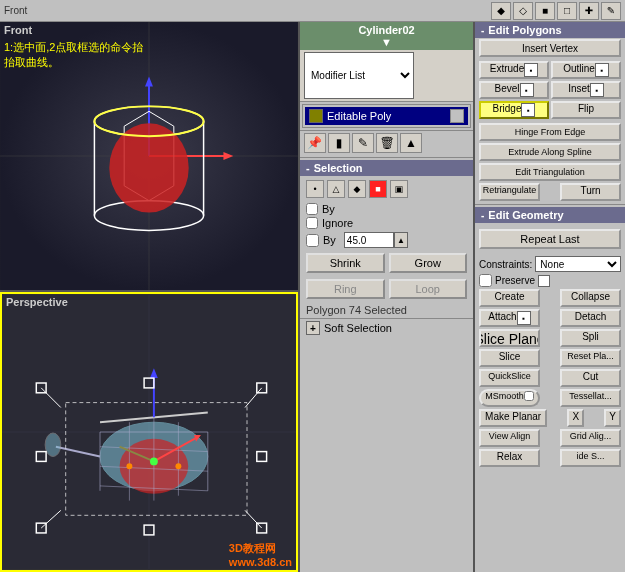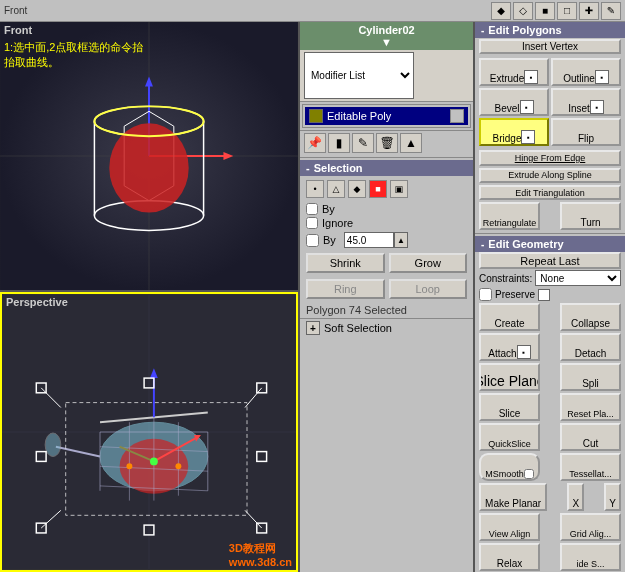--- a/index.html
+++ b/index.html
@@ -319,27 +319,27 @@
       font-size: 10px;
     }
 
     .right-btn-grid {
       display: grid;
       grid-template-columns: 1fr 1fr;
       gap: 2px;
       padding: 3px 4px;
     }
     .right-btn {
-      height: 28px;
+      height: 18px;
       background: #d4d0c8;
       border: 2px outset #e8e8e8;
       font-size: 10px;
       cursor: pointer;
       display: flex;
-      align-items: flex-end;
+      align-items: flex-start;
       justify-content: center;
       white-space: nowrap;
       overflow: hidden;
     }
     .right-btn.highlighted {
       background: #ffff80;
       border-color: #cccc00;
     }
     .right-btn-single {
       height: 18px;
@@ -398,21 +398,21 @@
     }
     .repeat-last-btn {
       height: 20px;
       background: #d4d0c8;
       border: 2px outset #e8e8e8;
       font-size: 11px;
       cursor: pointer;
       display: flex;
       align-items: center;
       justify-content: center;
-      margin: 0 4px;
+      margin: 6px 4px;
       font-weight: normal;
     }
     .watermark {
       position: absolute;
       bottom: 2px;
       right: 4px;
       color: #ff6600;
       font-size: 11px;
       font-weight: bold;
       z-index: 20;
@@ -649,21 +649,21 @@
       </div>
       <div class="right-btn highlighted">
         <span>Bridge</span>
         <span class="small-box">▪</span>
       </div>
       <div class="right-btn">
         <span>Flip</span>
       </div>
     </div>
 
-    <div class="right-btn-single" style="font-size:9px;text-decoration:underline;">Hinge From Edge</div>
+    <div class="right-btn-single" style="font-size:9px;">Hinge From Edge</div>
     <div class="right-btn-single" style="font-size:9px;">Extrude Along Spline</div>
     <div class="right-btn-single" style="font-size:9px;">Edit Triangulation</div>
 
     <div class="right-btn-row">
       <div class="right-btn" style="font-size:9px;">
         <span>Retriangulate</span>
       </div>
       <div class="right-btn">
         <span>Turn</span>
       </div>

